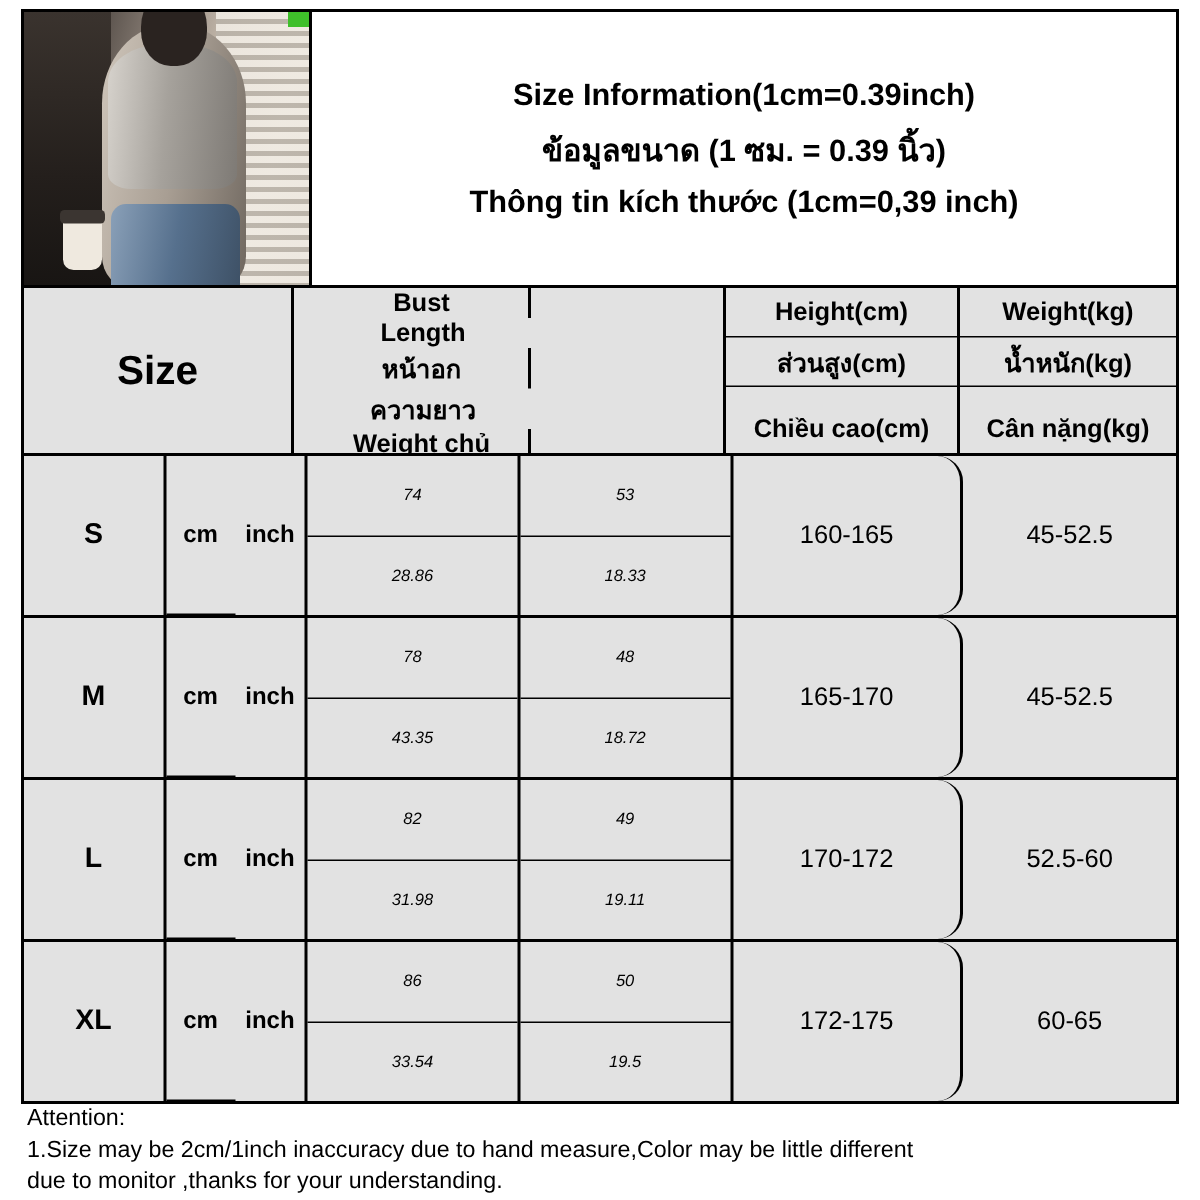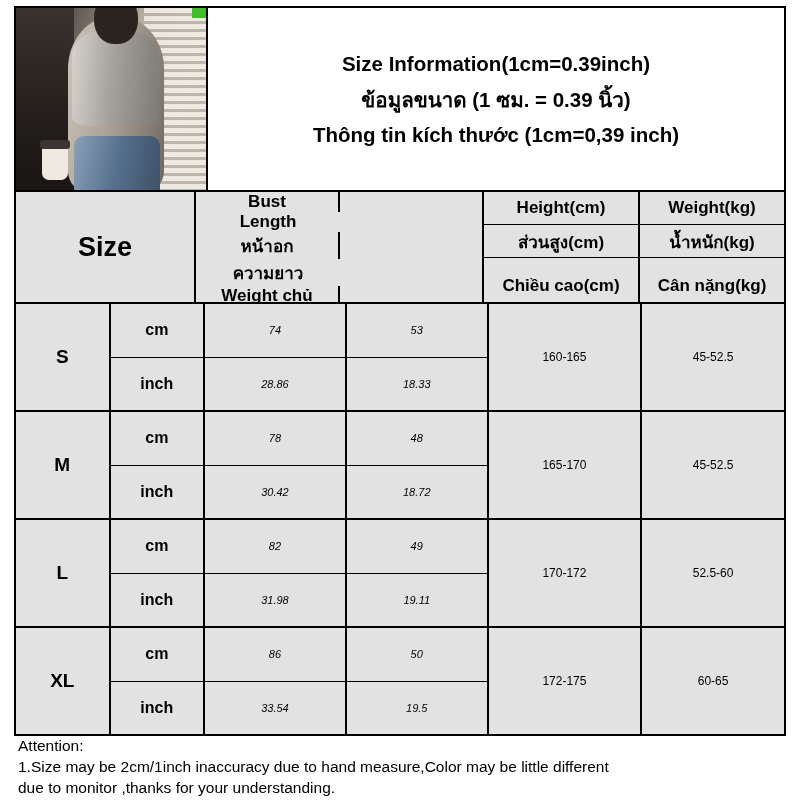--- a/index.html
+++ b/index.html
@@ -191,20 +191,21 @@
   .colgroup-tall {
     display: flex;
     flex: 1;
   }
   .twocol {
     display: flex;
     flex-direction: column;
     width: 288px;
     border-right: 2px solid #000;
     box-sizing: border-box;
+    padding-left: 14px;
   }
   .twocol .hrow { border-right: none; }
   .tallcell {
     box-sizing: border-box;
     display: flex;
     flex-direction: column;
     align-items: center;
     justify-content: center;
     border-right: 2px solid #000;
     font-size: 17px;
@@ -241,21 +242,21 @@
     align-items: center;
     justify-content: center;
     font-weight: bold;
     font-size: 19px;
   }
   .unit-col {
     width: 96px;
     border-right: 2px solid #000;
     box-sizing: border-box;
     display: flex;
-    flex-direction: column;
+    flex-direction: row;
   }
   .unit-col div {
     flex: 1;
     display: flex;
     align-items: center;
     justify-content: center;
     font-weight: bold;
     font-size: 16px;
     border-bottom: 1px solid #000;
     box-sizing: border-box;
@@ -277,22 +278,23 @@
     border-bottom: 1px solid #000;
     box-sizing: border-box;
     font-style: italic;
   }
   .val-col div:last-child { border-bottom: none; }
   .merge-col {
     box-sizing: border-box;
     display: flex;
     align-items: center;
     justify-content: center;
-    font-size: 12px;
-    border-right: 2px solid #000;
+    font-size: 17px;
+    border-right: 2px solid #000;
+    border-radius: 17px;
   }
   .merge-col.h { width: 156px; }
   .merge-col.w { width: 144px; border-right: none; }
 
   
   .attention {
     position: absolute;
     left: 14px;
     top: 736px;
     width: 772px;
@@ -380,21 +382,21 @@
       </div>
 
       <div class="size-row">
         <div class="sz-name">M</div>
         <div class="unit-col">
           <div>cm</div>
           <div>inch</div>
         </div>
         <div class="val-col">
           <div>78</div>
-          <div>30.42</div>
+          <div>43.35</div>
         </div>
         <div class="val-col">
           <div>48</div>
           <div>18.72</div>
         </div>
         <div class="merge-col h">165-170</div>
         <div class="merge-col w">45-52.5</div>
       </div>
 
       <div class="size-row">

